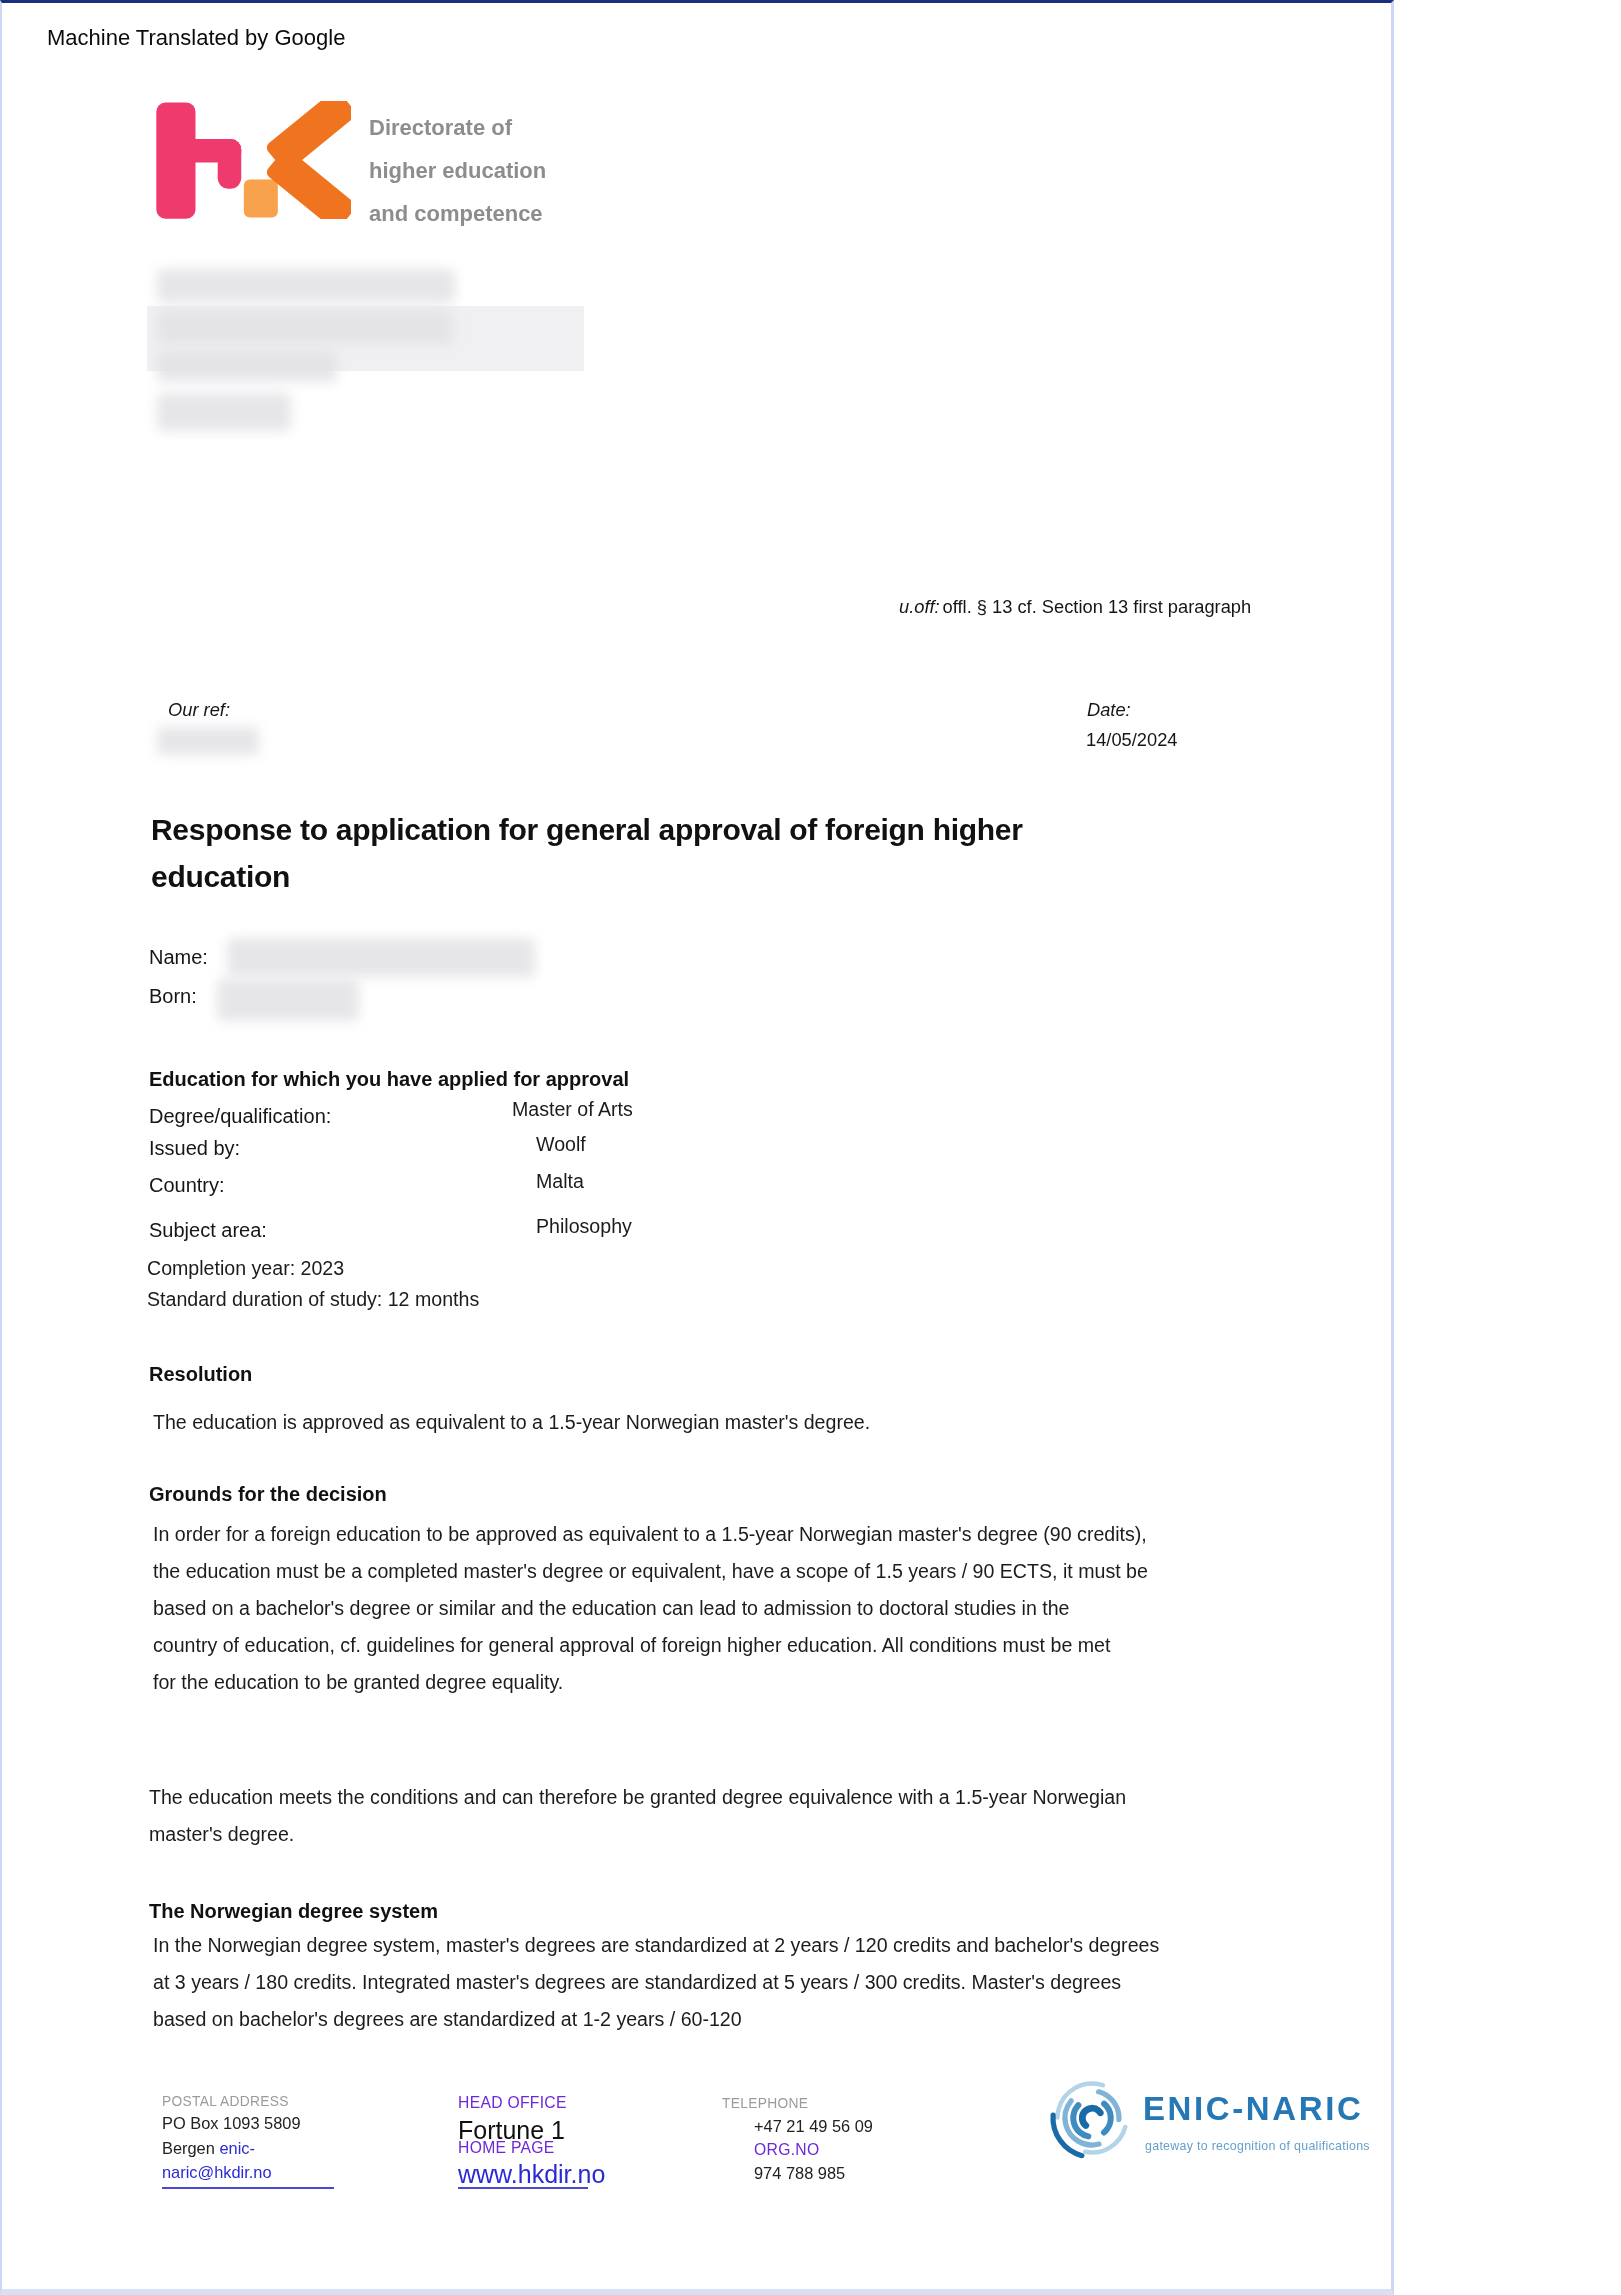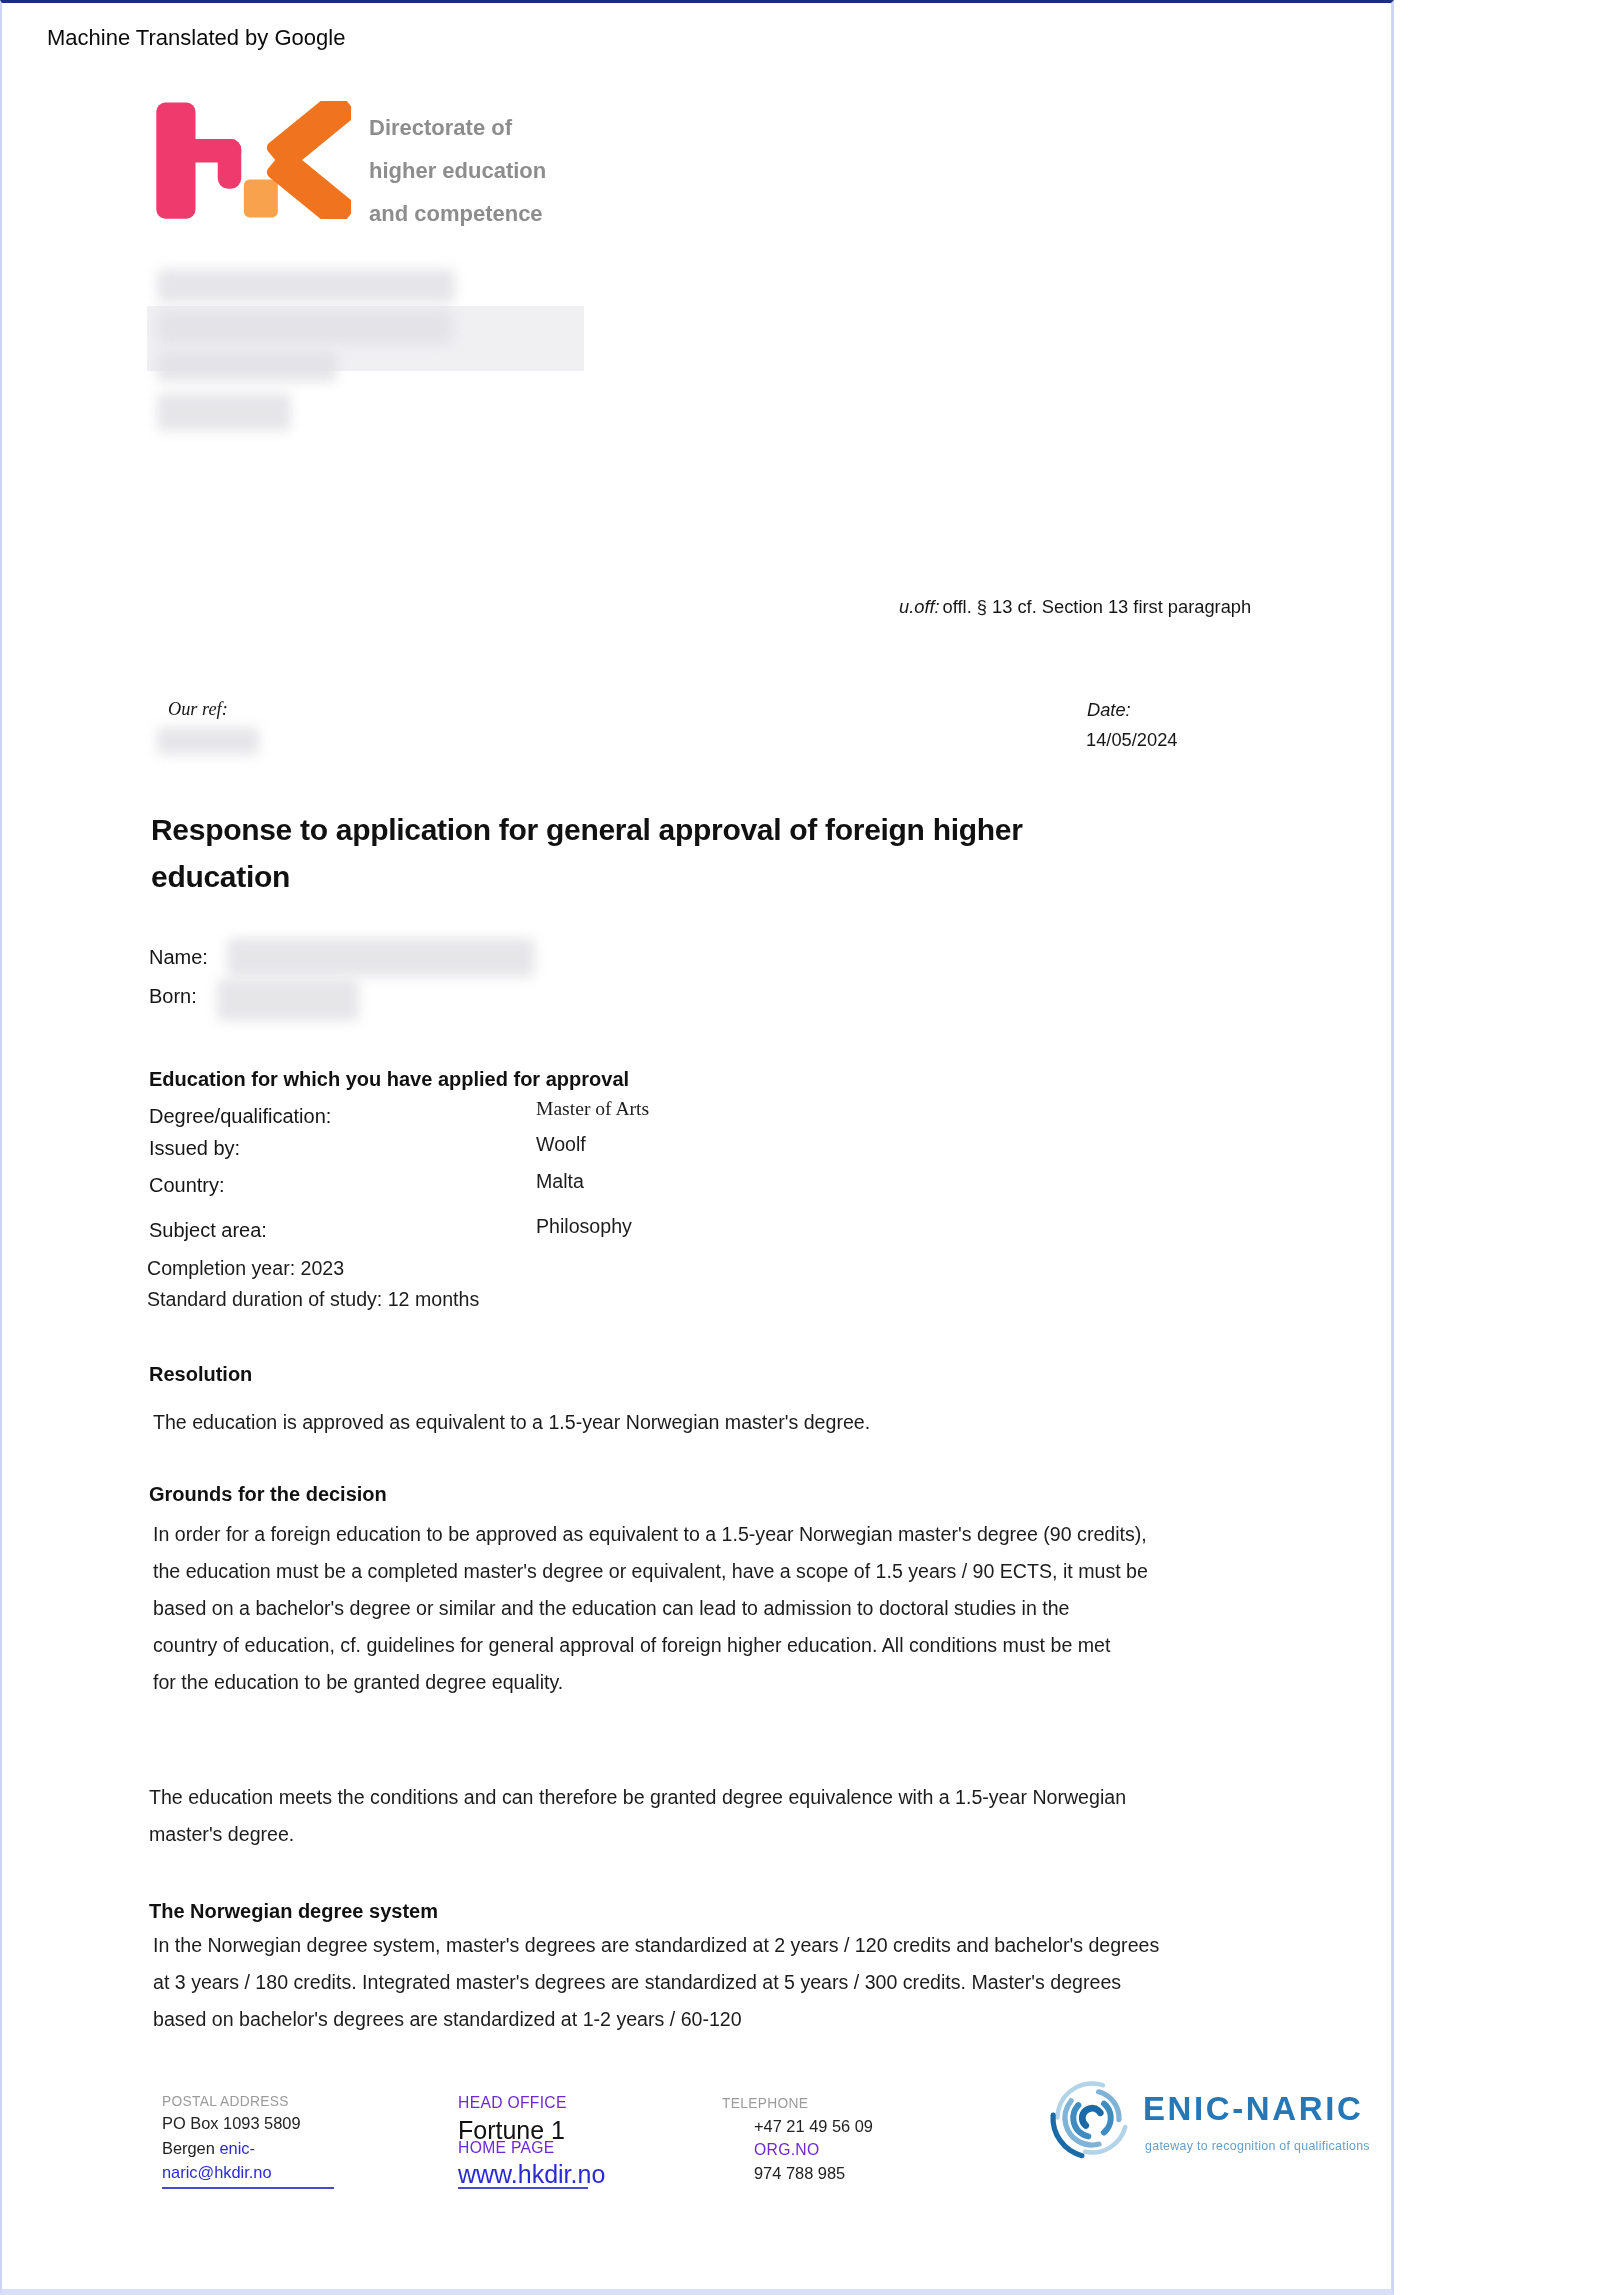--- a/index.html
+++ b/index.html
@@ -69,39 +69,39 @@
   <div class="abs redact" style="left:155px; top:266px; width:298px; height:34px;"></div>
   <div class="abs redact" style="left:155px; top:308px; width:296px; height:33px;"></div>
   <div class="abs redact" style="left:155px; top:348px; width:180px; height:31px;"></div>
   <div class="abs redact" style="left:155px; top:390px; width:134px; height:38px;"></div>
 
   <div class="abs" style="left:897px; top:593px;">
     <span class="meta-italic">u.off:</span>
     <span class="meta-regular">offl. § 13 cf. Section 13 first paragraph</span>
   </div>
 
-  <div class="abs meta-italic" style="left:166px; top:696px;font-family:Liberation Serif, serif;">Our ref:</div>
+  <div class="abs meta-italic" style="left:166px; top:696px;">Our ref:</div>
   <div class="abs redact" style="left:155px; top:724px; width:102px; height:27.5px;"></div>
   <div class="abs meta-italic" style="left:1085px; top:696px;">Date:</div>
   <div class="abs meta-regular" style="left:1084px; top:726px;">14/05/2024</div>
 
   <div class="abs doc-title" style="left:149px; top:803px; width:1244px;">
     <div>Response to application for general approval of foreign higher</div>
     <div>education</div>
   </div>
 
   <div class="abs label-30" style="left:147px; top:943px;">Name:</div>
   <div class="abs redact" style="left:225px; top:935px; width:308px; height:39px;"></div>
   <div class="abs label-30" style="left:147px; top:982px;">Born:</div>
   <div class="abs redact" style="left:215px; top:976px; width:142px; height:42px;"></div>
 
   <div class="abs h-section" style="left:147px; top:1065px;">Education for which you have applied for approval</div>
 
   <div class="abs label-30" style="left:147px; top:1102px;">Degree/qualification:</div>
-  <div class="abs body-30" style="left:534px; top:1095px;font-family:Liberation Serif, serif;">Master of Arts</div>
+  <div class="abs body-30" style="left:510px; top:1095px;">Master of Arts</div>
 
   <div class="abs label-30" style="left:147px; top:1134px;">Issued by:</div>
   <div class="abs body-30" style="left:534px; top:1130px;">Woolf</div>
 
   <div class="abs label-30" style="left:147px; top:1171px;">Country:</div>
   <div class="abs body-30" style="left:534px; top:1167px;">Malta</div>
 
   <div class="abs label-30" style="left:147px; top:1216px;">Subject area:</div>
   <div class="abs body-30" style="left:534px; top:1212px;">Philosophy</div>
 

